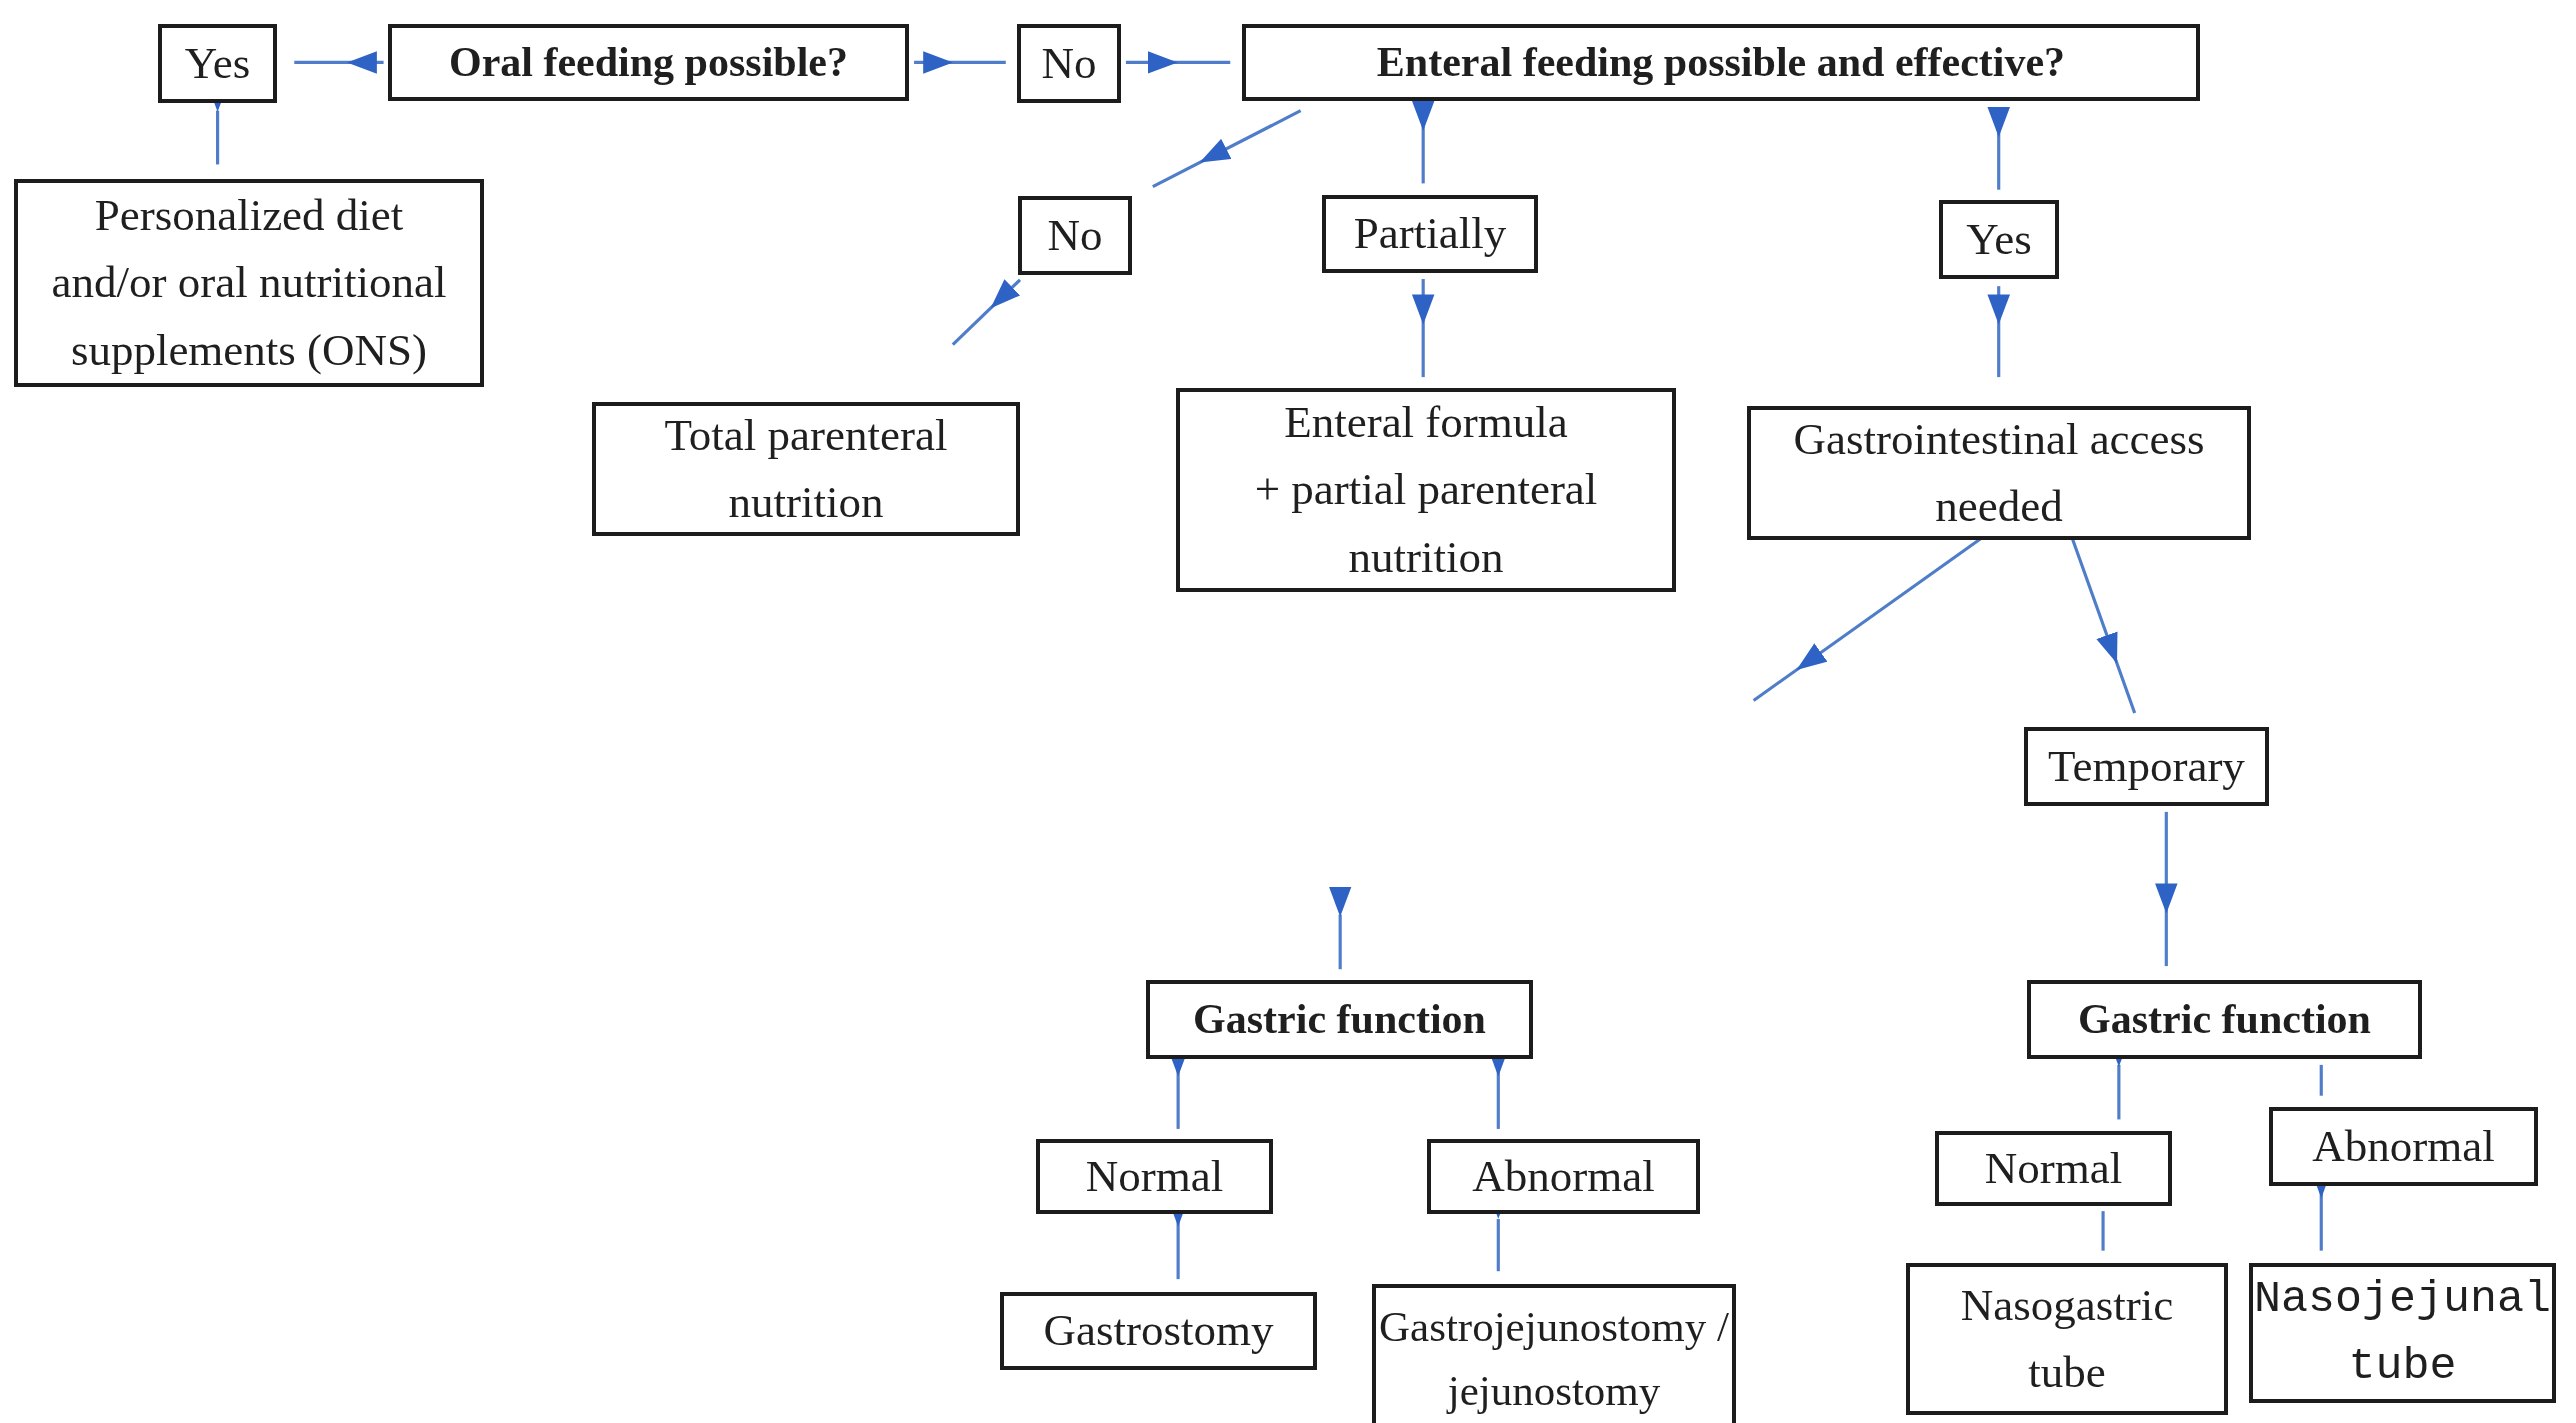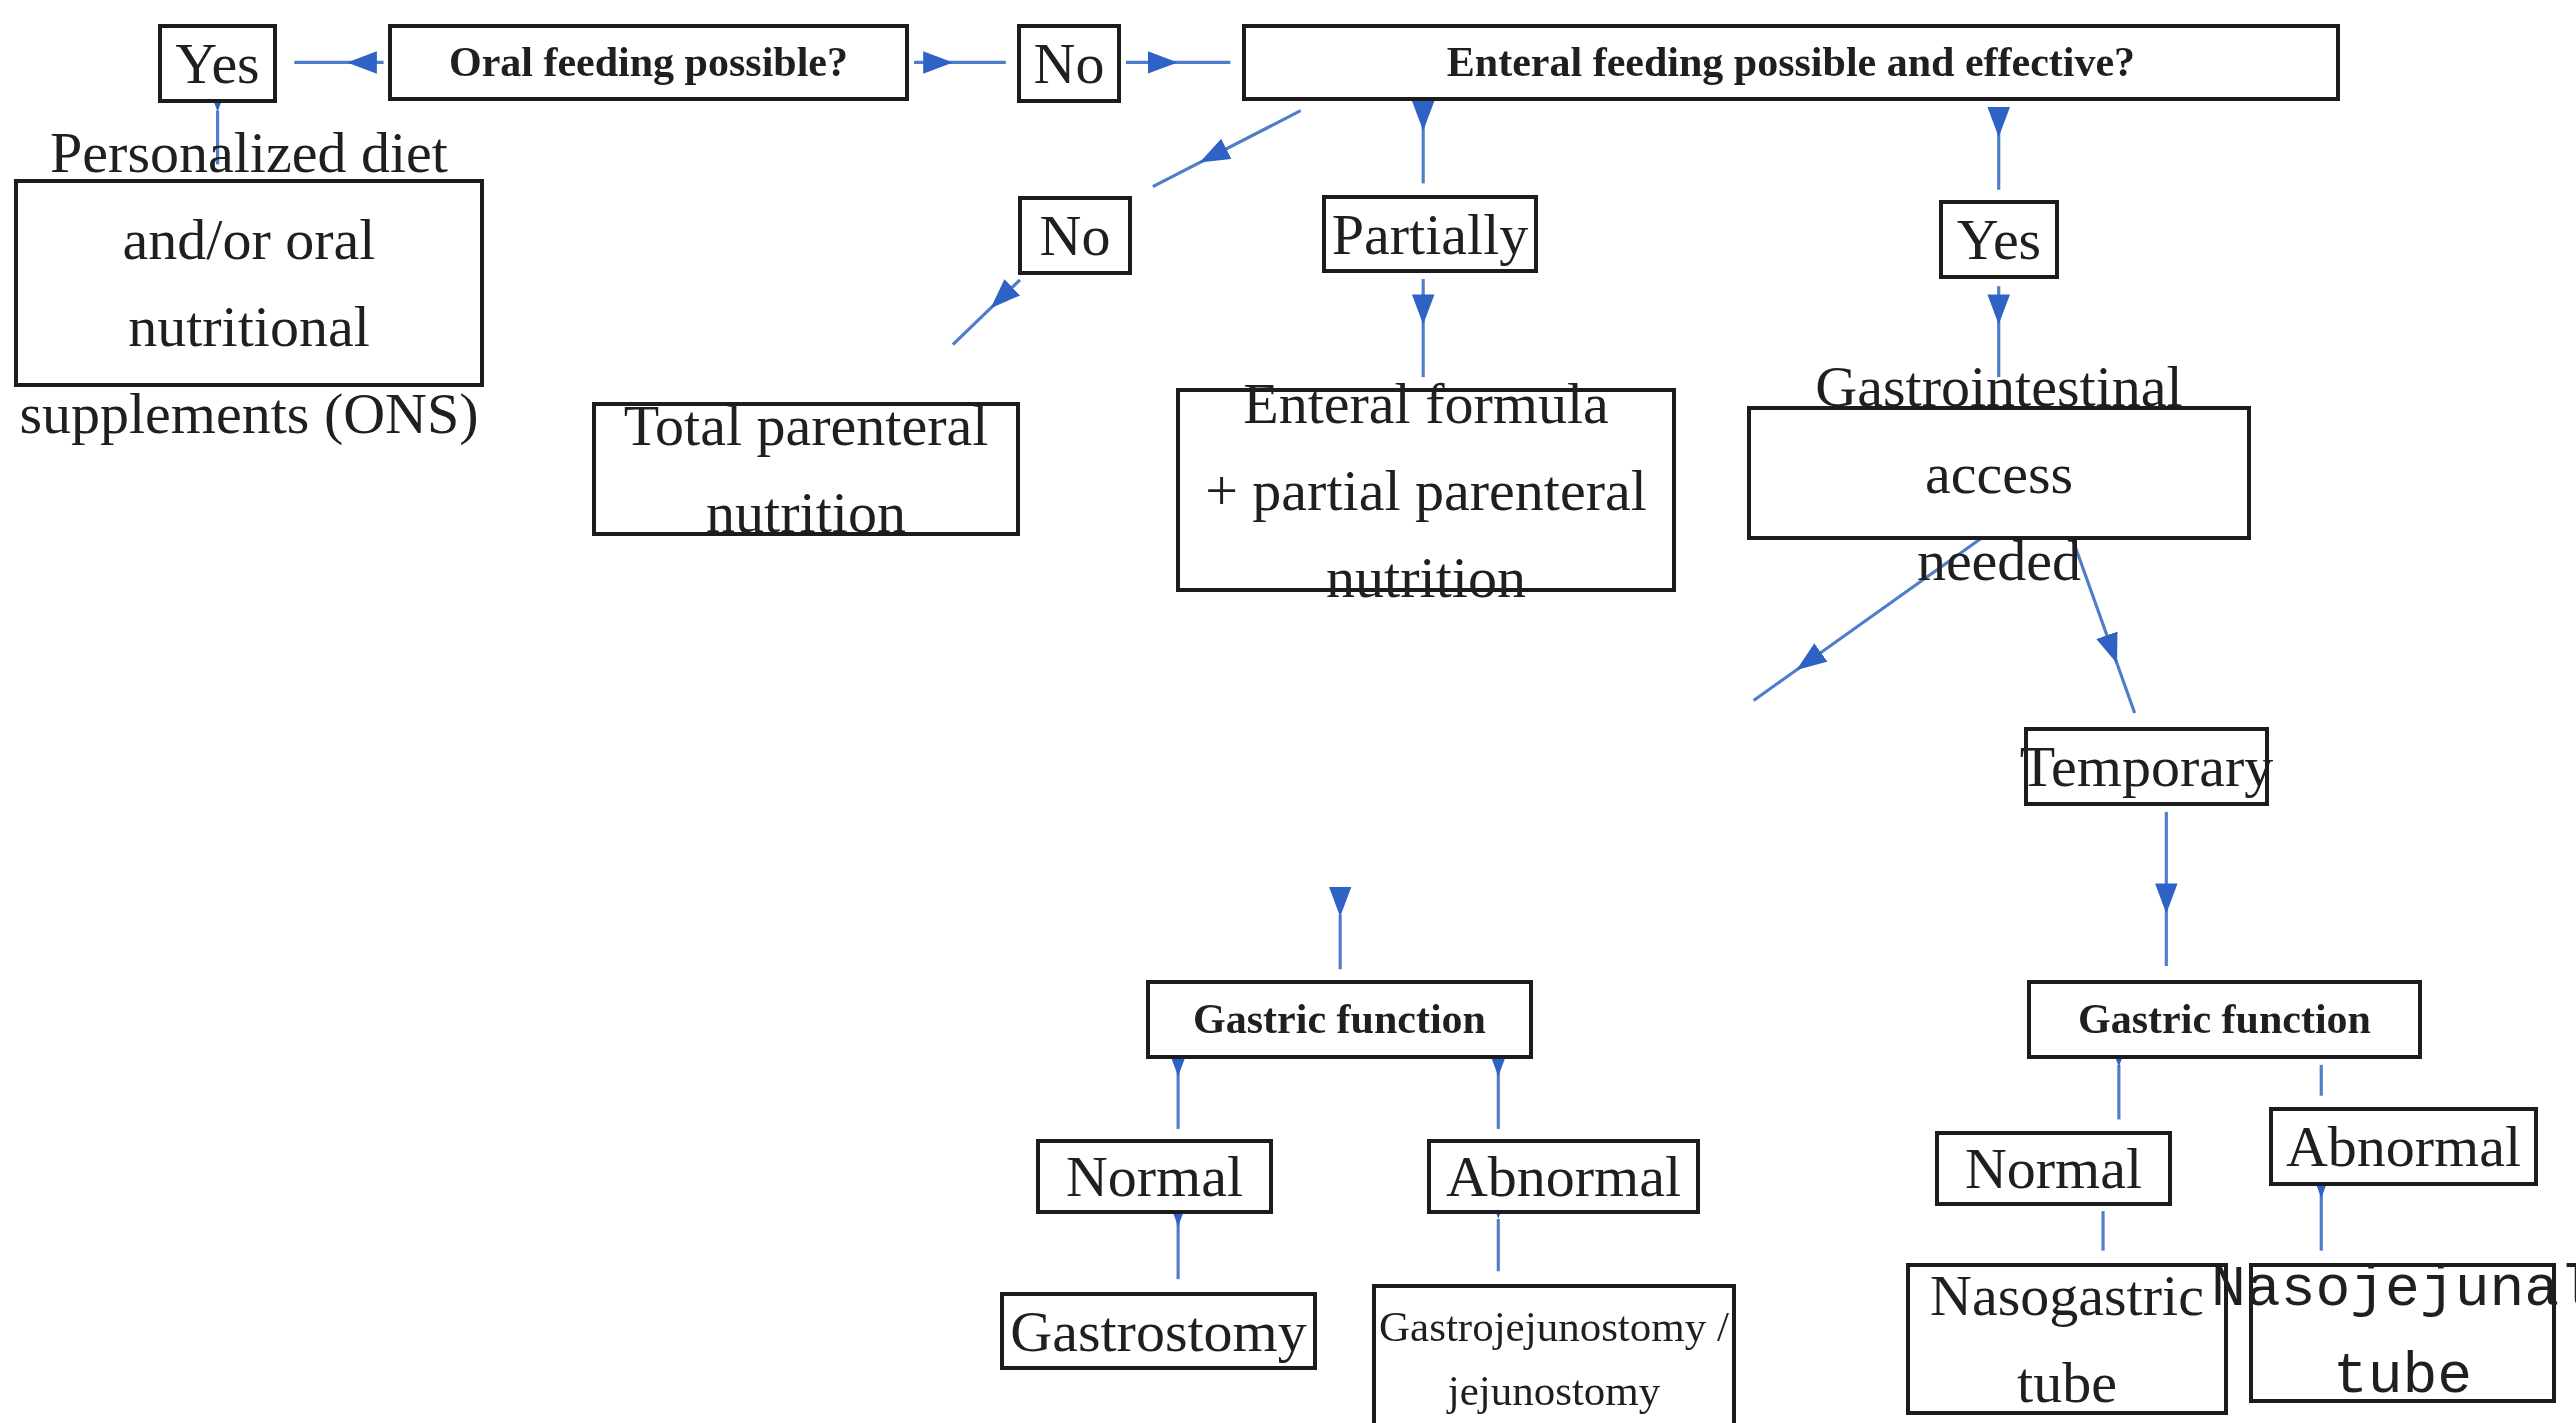--- a/index.html
+++ b/index.html
@@ -20,21 +20,21 @@
   .edges{position:absolute;left:0;top:0;width:2576px;height:1423px;}
   .edges line{stroke:var(--arrow-shaft);stroke-width:4;}
   .edges marker path{fill:var(--arrow-head);}
   .node{
     position:absolute;
     box-sizing:border-box;
     border:4px solid var(--box-border);
     background:var(--background);
     display:flex;align-items:center;justify-content:center;
     text-align:center;
-    font-size:58px;line-height:1.5;
+    font-size:45px;line-height:1.5;
     white-space:pre-line;
     color:var(--text);
   }
   .node.bold{font-weight:bold;font-size:42px;}
   .node.small{font-size:43px;}
 </style>
 </head>
 <body>
 
 <div class="canvas">
@@ -68,21 +68,21 @@
     <line x1="2660" y1="1532" x2="2660" y2="1582" marker-end="url(#ah)"></line>
     <line x1="2936" y1="1507" x2="2936" y2="1582" marker-end="url(#ah)"></line>
   </svg>
 
   <div class="node" style="left:158px;top:24px;width:119px;height:79px;">Yes</div>
 
   <div class="node bold" style="left:388px;top:24px;width:521px;height:77px;">Oral feeding possible?</div>
 
   <div class="node" style="left:1017px;top:24px;width:104px;height:79px;">No</div>
 
-  <div class="node bold" style="left:1242px;top:24px;width:1098px;height:77px;">Enteral feeding possible and effective?</div>
+  <div class="node bold" style="left:1242px;top:24px;width:958px;height:77px;">Enteral feeding possible and effective?</div>
 
   <div class="node" style="left:14px;top:179px;width:470px;height:208px;">Personalized diet
 and/or oral nutritional
 supplements (ONS)</div>
 
   <div class="node" style="left:1018px;top:196px;width:114px;height:79px;">No</div>
 
   <div class="node" style="left:1322px;top:195px;width:216px;height:78px;">Partially</div>
 
   <div class="node" style="left:1939px;top:200px;width:120px;height:79px;">Yes</div>

